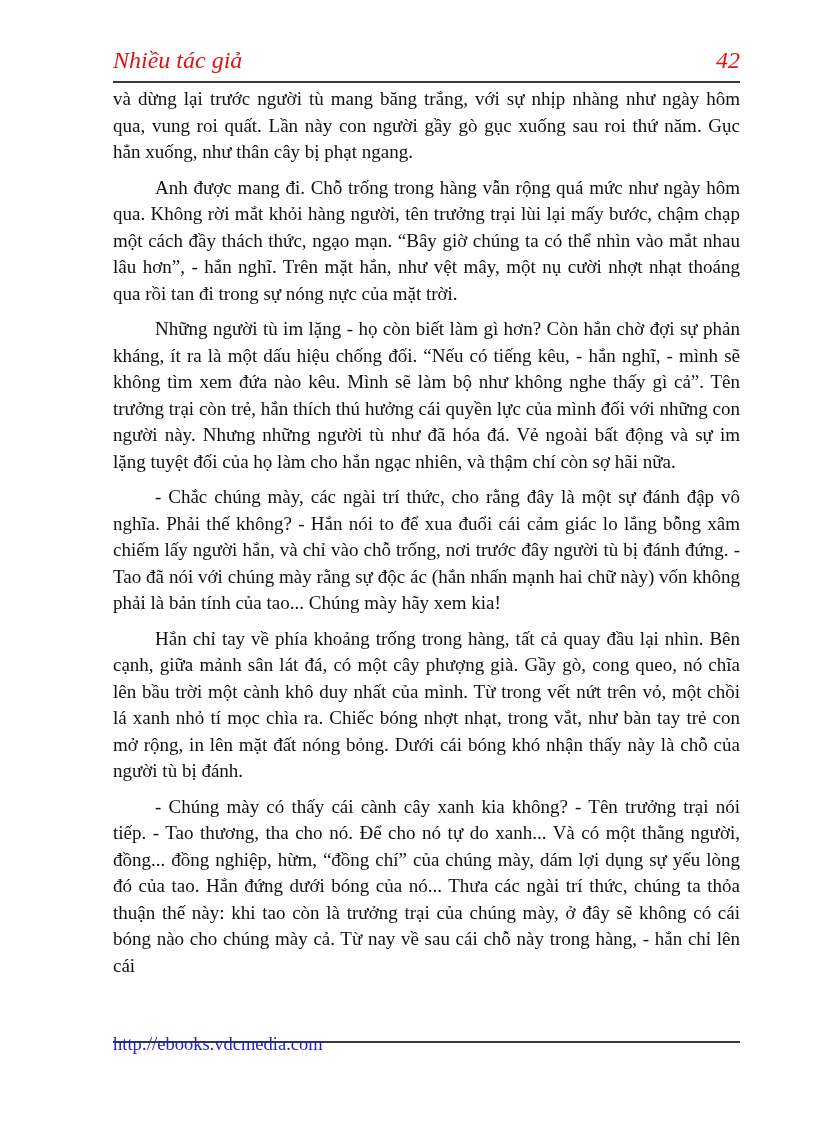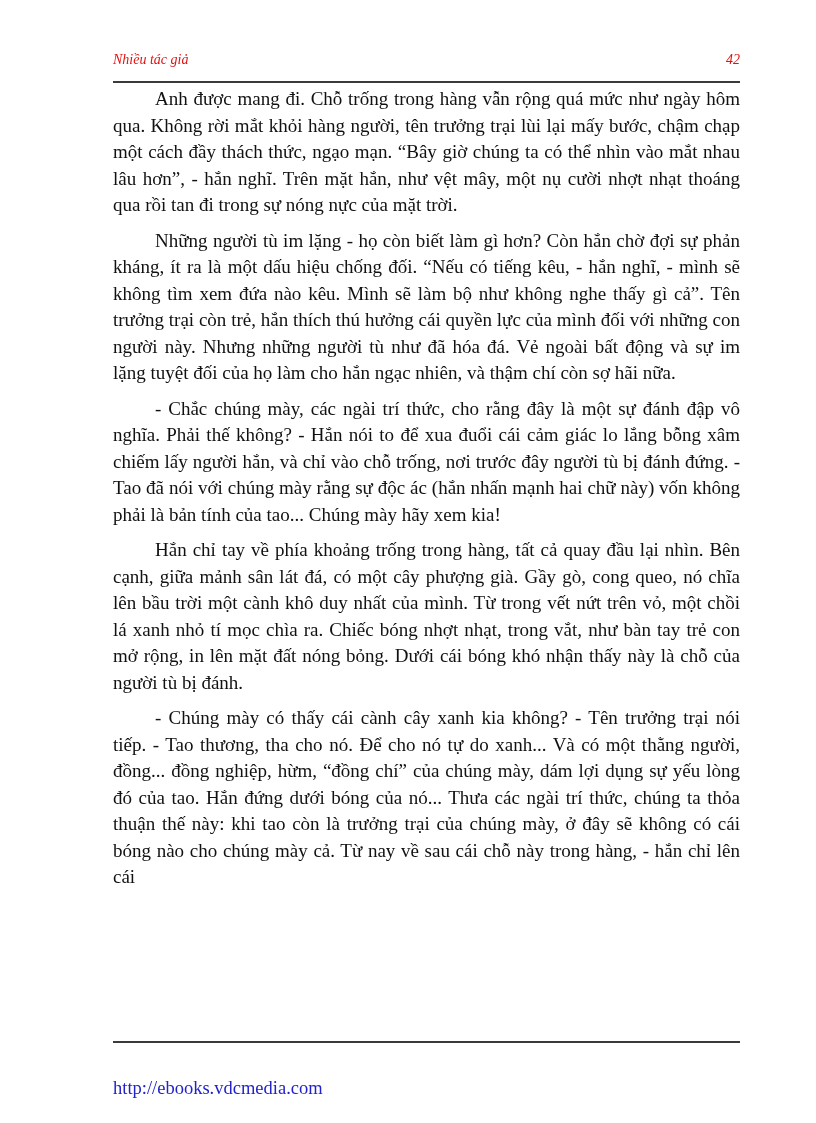--- a/index.html
+++ b/index.html
@@ -11,61 +11,62 @@
     font-family:"Liberation Serif","DejaVu Serif",serif;
     overflow:hidden;
     box-sizing:border-box;
   }
   .page-header{
     position:absolute;
     left:113px;top:48px;width:627px;
     display:flex;justify-content:space-between;align-items:baseline;
     color:var(--accent-red,#e11212);
     font-style:italic;
-    font-size:14px;line-height:24px;
+    font-size:24px;line-height:24px;
   }
   .page-header .pagenum{font-style:italic;}
   .rule{
     position:absolute;left:113px;width:627px;height:2px;
     background:var(--rule-color,#3a3a3a);
   }
   .rule.top{top:81px;}
   .rule.bottom{top:1041px;}
   .body-text{
     position:absolute;
     left:113px;top:86px;width:627px;height:945px;
     overflow:hidden;
     color:var(--text-color,#111111);
     font-size:19px;line-height:26.5px;
     text-align:justify;
   }
   .body-text p{margin:0 0 9px 0;text-indent:42px;}
   .body-text p.noindent{text-indent:0;}
   .footer-link{
     position:absolute;
-    left:113px;top:1078px;
+    left:113px;top:1034px;
     color:var(--link-blue,#2222cc);
     font-size:18.5px;
     text-decoration:none;
     cursor:pointer;
   }
 </style>
 </head>
 <body>
 
 <div class="page">
 
   <header class="page-header">
     <span class="author">Nhiều tác giả</span>
     <span class="pagenum">42</span>
   </header>
 
   <div class="rule top"></div>
 
   <main class="body-text">
+    <p class="noindent">và dừng lại trước người tù mang băng trắng, với sự nhịp nhàng như ngày hôm qua, vung roi quất. Lần này con người gầy gò gục xuống sau roi thứ năm. Gục hẳn xuống, như thân cây bị phạt ngang.</p>
     <p>Anh được mang đi. Chỗ trống trong hàng vẫn rộng quá mức như ngày hôm qua. Không rời mắt khỏi hàng người, tên trưởng trại lùi lại mấy bước, chậm chạp một cách đầy thách thức, ngạo mạn. “Bây giờ chúng ta có thể nhìn vào mắt nhau lâu hơn”, - hắn nghĩ. Trên mặt hắn, như vệt mây, một nụ cười nhợt nhạt thoáng qua rồi tan đi trong sự nóng nực của mặt trời.</p>
     <p>Những người tù im lặng - họ còn biết làm gì hơn? Còn hắn chờ đợi sự phản kháng, ít ra là một dấu hiệu chống đối. “Nếu có tiếng kêu, - hắn nghĩ, - mình sẽ không tìm xem đứa nào kêu. Mình sẽ làm bộ như không nghe thấy gì cả”. Tên trưởng trại còn trẻ, hắn thích thú hưởng cái quyền lực của mình đối với những con người này. Nhưng những người tù như đã hóa đá. Vẻ ngoài bất động và sự im lặng tuyệt đối của họ làm cho hắn ngạc nhiên, và thậm chí còn sợ hãi nữa.</p>
     <p>- Chắc chúng mày, các ngài trí thức, cho rằng đây là một sự đánh đập vô nghĩa. Phải thế không? - Hắn nói to để xua đuổi cái cảm giác lo lắng bỗng xâm chiếm lấy người hắn, và chỉ vào chỗ trống, nơi trước đây người tù bị đánh đứng. - Tao đã nói với chúng mày rằng sự độc ác (hắn nhấn mạnh hai chữ này) vốn không phải là bản tính của tao... Chúng mày hãy xem kia!</p>
     <p>Hắn chỉ tay về phía khoảng trống trong hàng, tất cả quay đầu lại nhìn. Bên cạnh, giữa mảnh sân lát đá, có một cây phượng già. Gầy gò, cong queo, nó chĩa lên bầu trời một cành khô duy nhất của mình. Từ trong vết nứt trên vỏ, một chồi lá xanh nhỏ tí mọc chìa ra. Chiếc bóng nhợt nhạt, trong vắt, như bàn tay trẻ con mở rộng, in lên mặt đất nóng bỏng. Dưới cái bóng khó nhận thấy này là chỗ của người tù bị đánh.</p>
     <p>- Chúng mày có thấy cái cành cây xanh kia không? - Tên trưởng trại nói tiếp. - Tao thương, tha cho nó. Để cho nó tự do xanh... Và có một thằng người, đồng... đồng nghiệp, hừm, “đồng chí” của chúng mày, dám lợi dụng sự yếu lòng đó của tao. Hắn đứng dưới bóng của nó... Thưa các ngài trí thức, chúng ta thỏa thuận thế này: khi tao còn là trưởng trại của chúng mày, ở đây sẽ không có cái bóng nào cho chúng mày cả. Từ nay về sau cái chỗ này trong hàng, - hắn chỉ lên cái</p>
   </main>
 
   <div class="rule bottom"></div>
   <a class="footer-link">http://ebooks.vdcmedia.com</a>
 

